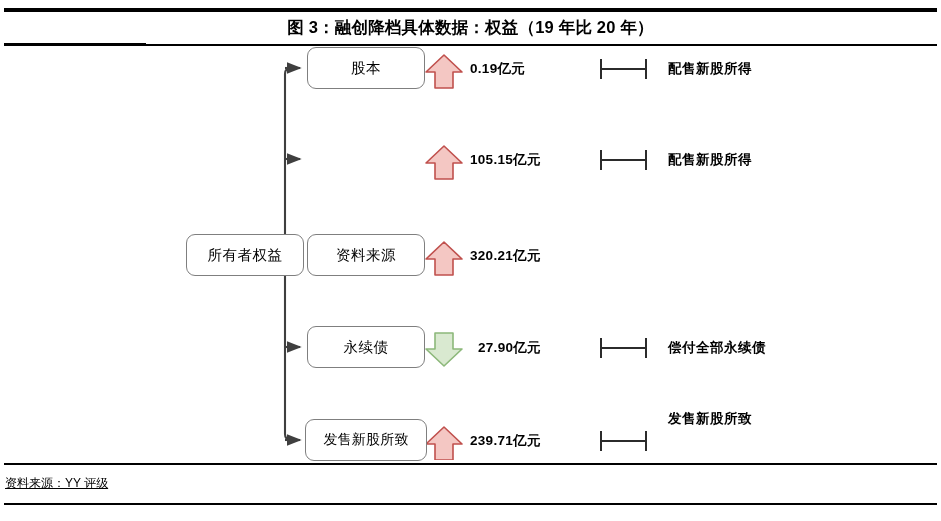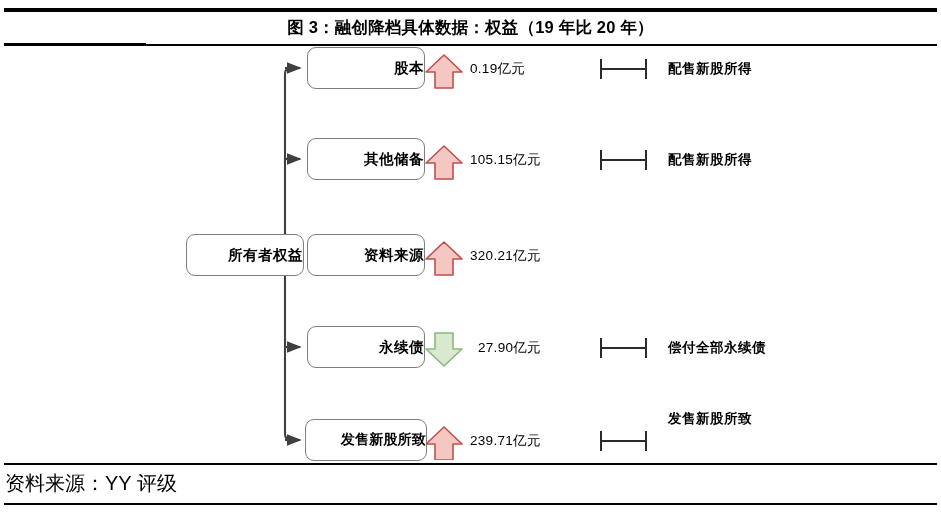--- a/index.html
+++ b/index.html
@@ -67,23 +67,23 @@
 
   
   .node {
     position: absolute;
     box-sizing: border-box;
     background: #ffffff;
     border: 1.6px solid #7f7f7f;
     border-radius: 9px;
     display: flex;
     align-items: center;
-    justify-content: flex-end;
+    justify-content: center;
     font-size: 14.5px;
-    font-weight: bold;
+    font-weight: normal;
     letter-spacing: 0.5px;
     white-space: nowrap;
   }
   .node-root {
     left: 148px;
     top: 188px;
     width: 118px;
     height: 42px;
     margin-left: 38px;
   }
@@ -98,21 +98,21 @@
     font-size: 14px;
     letter-spacing: 0.2px;
   }
 
   
   .value {
     position: absolute;
     left: 470px;
     width: 120px;
     font-size: 13.5px;
-    font-weight: normal;
+    font-weight: bold;
     letter-spacing: 0.3px;
     white-space: nowrap;
     line-height: 18px;
   }
   .value.indent {
     left: 478px;
   }
 
   
   .note {
@@ -129,23 +129,24 @@
   
   .rule-footer-top {
     position: absolute;
     left: 4px; top: 463px;
     width: 933px; height: 2.4px;
     background: #000000;
   }
   .source {
     position: absolute;
     left: 5px; top: 470px;
-    font-size: 20px;
+    font-size: 12px;
     line-height: 26px;
     white-space: nowrap;
+    text-decoration: underline;
   }
   .rule-footer-bottom {
     position: absolute;
     left: 4px; top: 503px;
     width: 933px; height: 2.4px;
     background: #000000;
   }
 </style>
 </head>
 <body>
@@ -199,23 +200,20 @@
       </g>
     </svg>
 
     <div class="node node-root">
       <span>所有者权益</span>
     </div>
 
     <div class="node node-leaf" style="top:1px;">
       <span>股本</span>
     </div>
-    <div class="node node-leaf" style="top:92px;">
-      <span>其他储备</span>
-    </div>
     <div class="node node-leaf" style="top:188px;">
       <span>资料来源</span>
     </div>
     <div class="node node-leaf" style="top:280px;">
       <span>永续债</span>
     </div>
     <div class="node node-leaf wide" style="top:373px;">
       <span>发售新股所致</span>
     </div>
 

